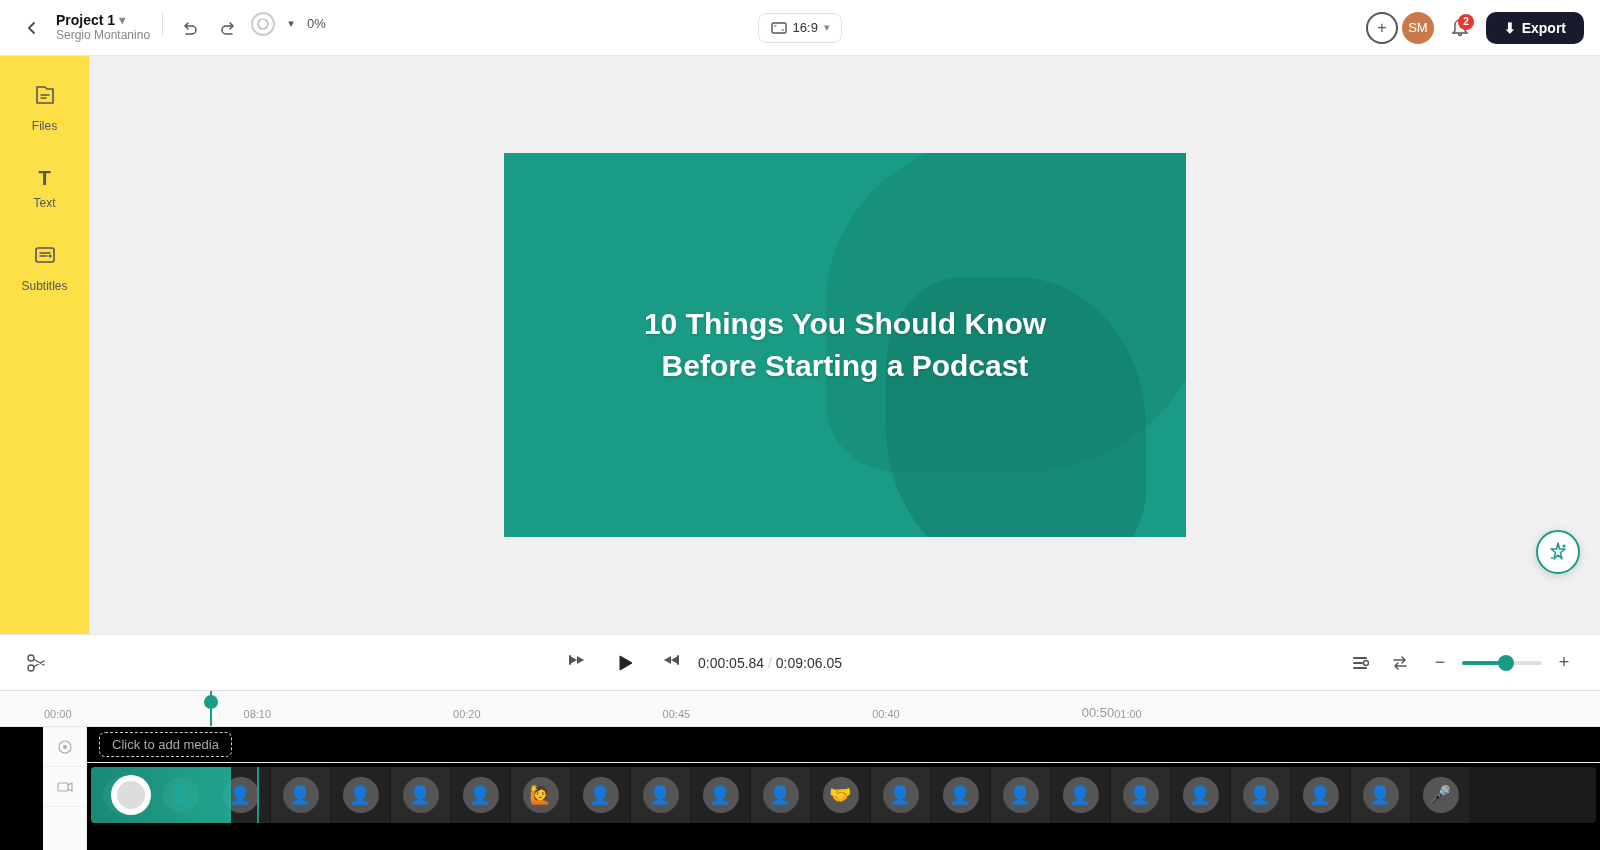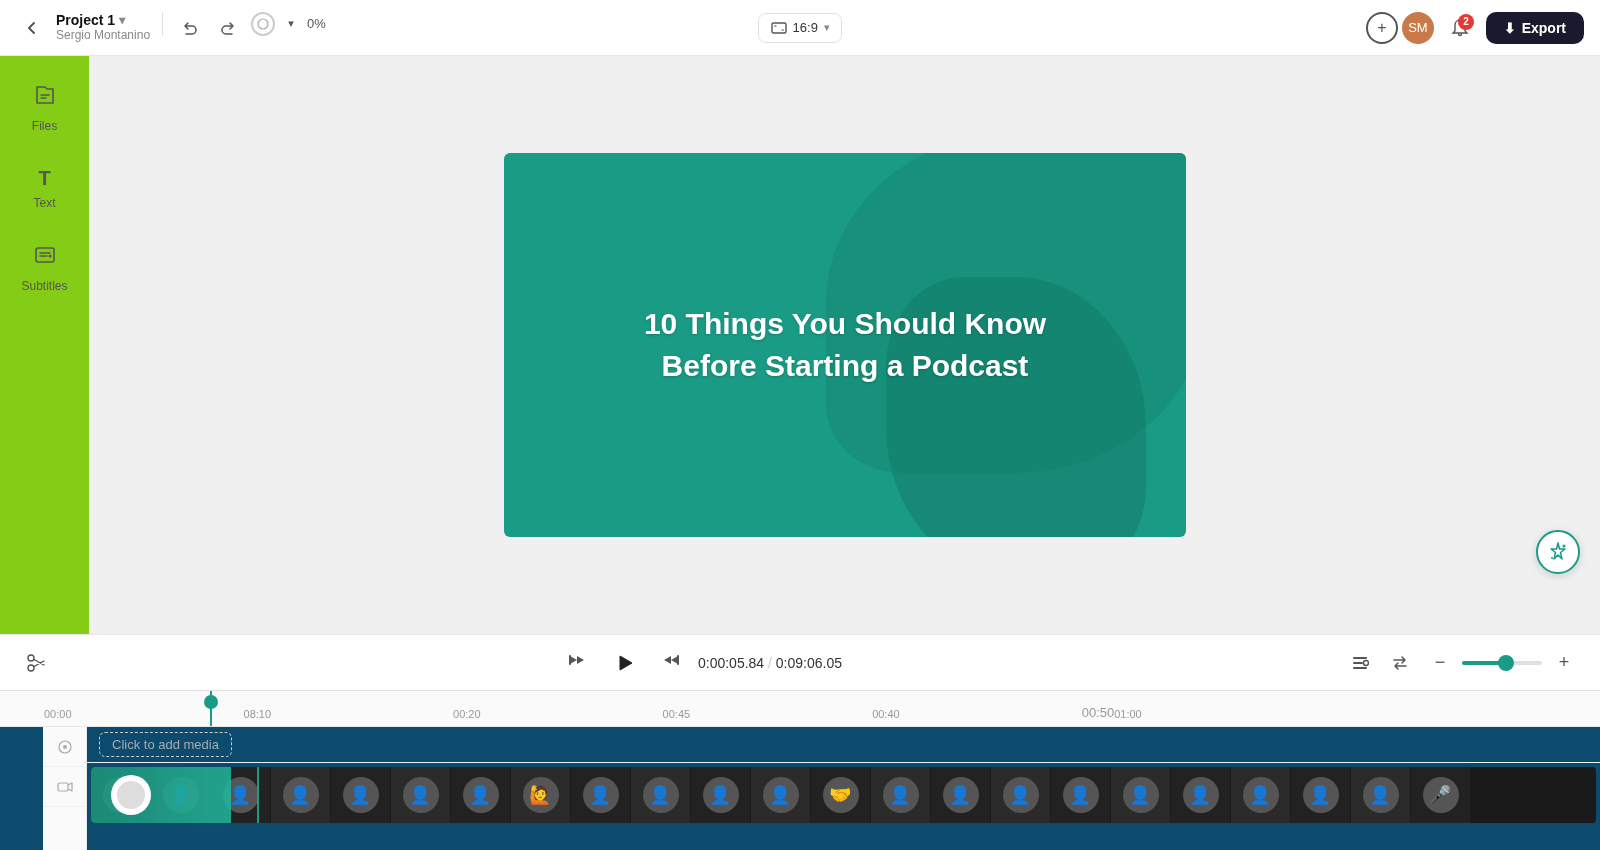--- a/index.html
+++ b/index.html
@@ -40,21 +40,21 @@
     
     .main-area {
       display: flex;
       flex: 1;
       overflow: hidden;
     }
 
     
     .sidebar {
       width: 90px;
-      background: #84cc16;
+      background: #fde047;
       border-right: 1px solid #e8e8e8;
       display: flex;
       flex-direction: column;
       align-items: center;
       padding: 16px 0;
       gap: 8px;
       flex-shrink: 0;
     }
     .sidebar-item {
       width: 72px;
@@ -79,21 +79,21 @@
       justify-content: center;
       background: #f0f0f0;
       position: relative;
     }
 
     
     .video-preview {
       width: 682px;
       height: 384px;
       background: #1a9b85;
-      border-radius: 6px;
+      border-radius: 0;
       position: relative;
       overflow: hidden;
       display: flex;
       align-items: center;
       justify-content: center;
     }
     .preview-blob {
       position: absolute;
       right: -20px;
       top: -20px;
@@ -163,21 +163,21 @@
     .tl-btn { width: 32px; height: 32px; display: flex; align-items: center; justify-content: center; cursor: pointer; border-radius: 6px; color: #555; font-size: 16px; border: none; background: none; }
     .zoom-slider-area { display: flex; align-items: center; gap: 6px; }
     .zoom-slider { width: 80px; height: 4px; background: #e0e0e0; border-radius: 2px; position: relative; }
     .zoom-slider-fill { width: 55%; height: 100%; background: #1a9b85; border-radius: 2px; }
     .zoom-slider-thumb { position: absolute; top: -6px; left: 55%; width: 16px; height: 16px; background: #1a9b85; border-radius: 50%; transform: translateX(-50%); cursor: pointer; }
     .cut-btn { font-size: 16px; color: #555; }
 
     
     .timeline-section {
       height: 160px;
-      background: #0c4a6e;
+      background: #000000;
       border-top: 1px solid #e0e0e0;
       flex-shrink: 0;
       position: relative;
       overflow: hidden;
     }
     .timeline-ruler {
       height: 36px;
       border-bottom: 1px solid #e8e8e8;
       display: flex;
       align-items: flex-end;

